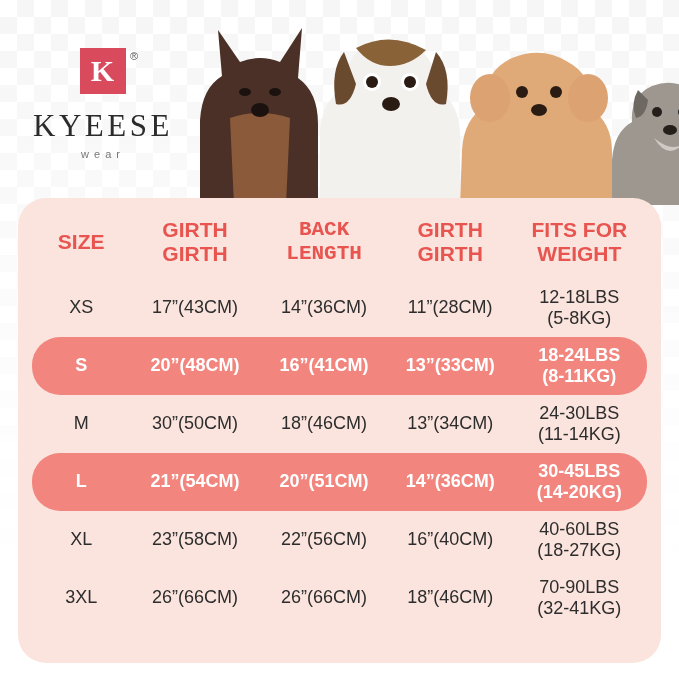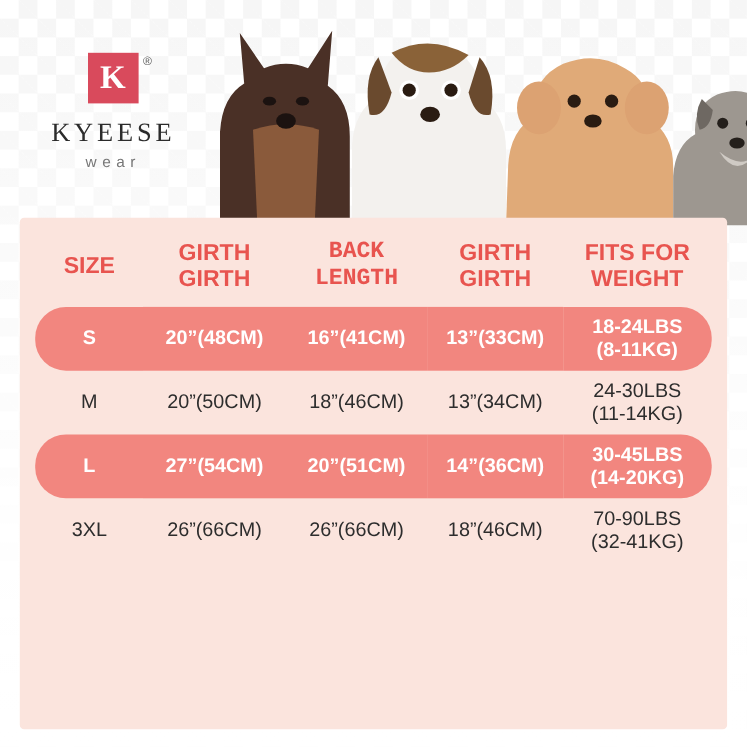--- a/index.html
+++ b/index.html
@@ -71,27 +71,27 @@
   .brand-reg {
     position: absolute;
     left: 112px;
     top: 2px;
     font-size: 11px;
     color: #555;
   }
   .brand-name {
     margin-top: 12px;
     font-family: "Liberation Serif", serif;
-    font-size: 24px;
+    font-size: 31px;
     letter-spacing: 3.5px;
     color: #2b2b2b;
   }
   .brand-sub {
     margin-top: 4px;
-    font-size: 14px;
+    font-size: 11px;
     letter-spacing: 5px;
     color: #777;
   }
 
   
   .dogs {
     position: absolute;
     left: 160px;
     top: 0;
     width: 520px;
@@ -99,21 +99,21 @@
   }
 
   
   .chart-card {
     position: absolute;
     left: 18px;
     top: 198px;
     width: 643px;
     height: 465px;
     background: #fbe4dd;
-    border-radius: 4px;
+    border-radius: 28px;
     box-sizing: border-box;
     padding: 12px 14px 10px 14px;
   }
   table.size-table {
     width: 100%;
     border-collapse: separate;
     border-spacing: 0;
     table-layout: fixed;
   }
   table.size-table th {
@@ -246,54 +246,74 @@
             <span>GIRTH</span>
           </th>
           <th class="col-weight">
             <span>FITS FOR</span><br>
             <span>WEIGHT</span>
           </th>
         </tr>
       </thead>
       <tbody>
 
+        <tr>
+          <td class="size-cell">XS</td>
+          <td>17”(43CM)</td>
+          <td>14”(36CM)</td>
+          <td>11”(28CM)</td>
+          <td>
+            <span>12-18LBS</span>
+            <span class="wt-line2">(5-8KG)</span>
+          </td>
+        </tr>
 
         <tr class="row-alt">
           <td class="size-cell">S</td>
           <td>20”(48CM)</td>
           <td>16”(41CM)</td>
           <td>13”(33CM)</td>
           <td>
             <span>18-24LBS</span>
             <span class="wt-line2">(8-11KG)</span>
           </td>
         </tr>
 
         <tr>
           <td class="size-cell">M</td>
-          <td>20”(50CM)</td>
+          <td>30”(50CM)</td>
           <td>18”(46CM)</td>
           <td>13”(34CM)</td>
           <td>
             <span>24-30LBS</span>
             <span class="wt-line2">(11-14KG)</span>
           </td>
         </tr>
 
         <tr class="row-alt">
           <td class="size-cell">L</td>
-          <td>27”(54CM)</td>
+          <td>21”(54CM)</td>
           <td>20”(51CM)</td>
           <td>14”(36CM)</td>
           <td>
             <span>30-45LBS</span>
             <span class="wt-line2">(14-20KG)</span>
           </td>
         </tr>
 
+        <tr>
+          <td class="size-cell">XL</td>
+          <td>23”(58CM)</td>
+          <td>22”(56CM)</td>
+          <td>16”(40CM)</td>
+          <td>
+            <span>40-60LBS</span>
+            <span class="wt-line2">(18-27KG)</span>
+          </td>
+        </tr>
 
 
         <tr>
           <td class="size-cell">3XL</td>
           <td>26”(66CM)</td>
           <td>26”(66CM)</td>
           <td>18”(46CM)</td>
           <td>
             <span>70-90LBS</span>
             <span class="wt-line2">(32-41KG)</span>

